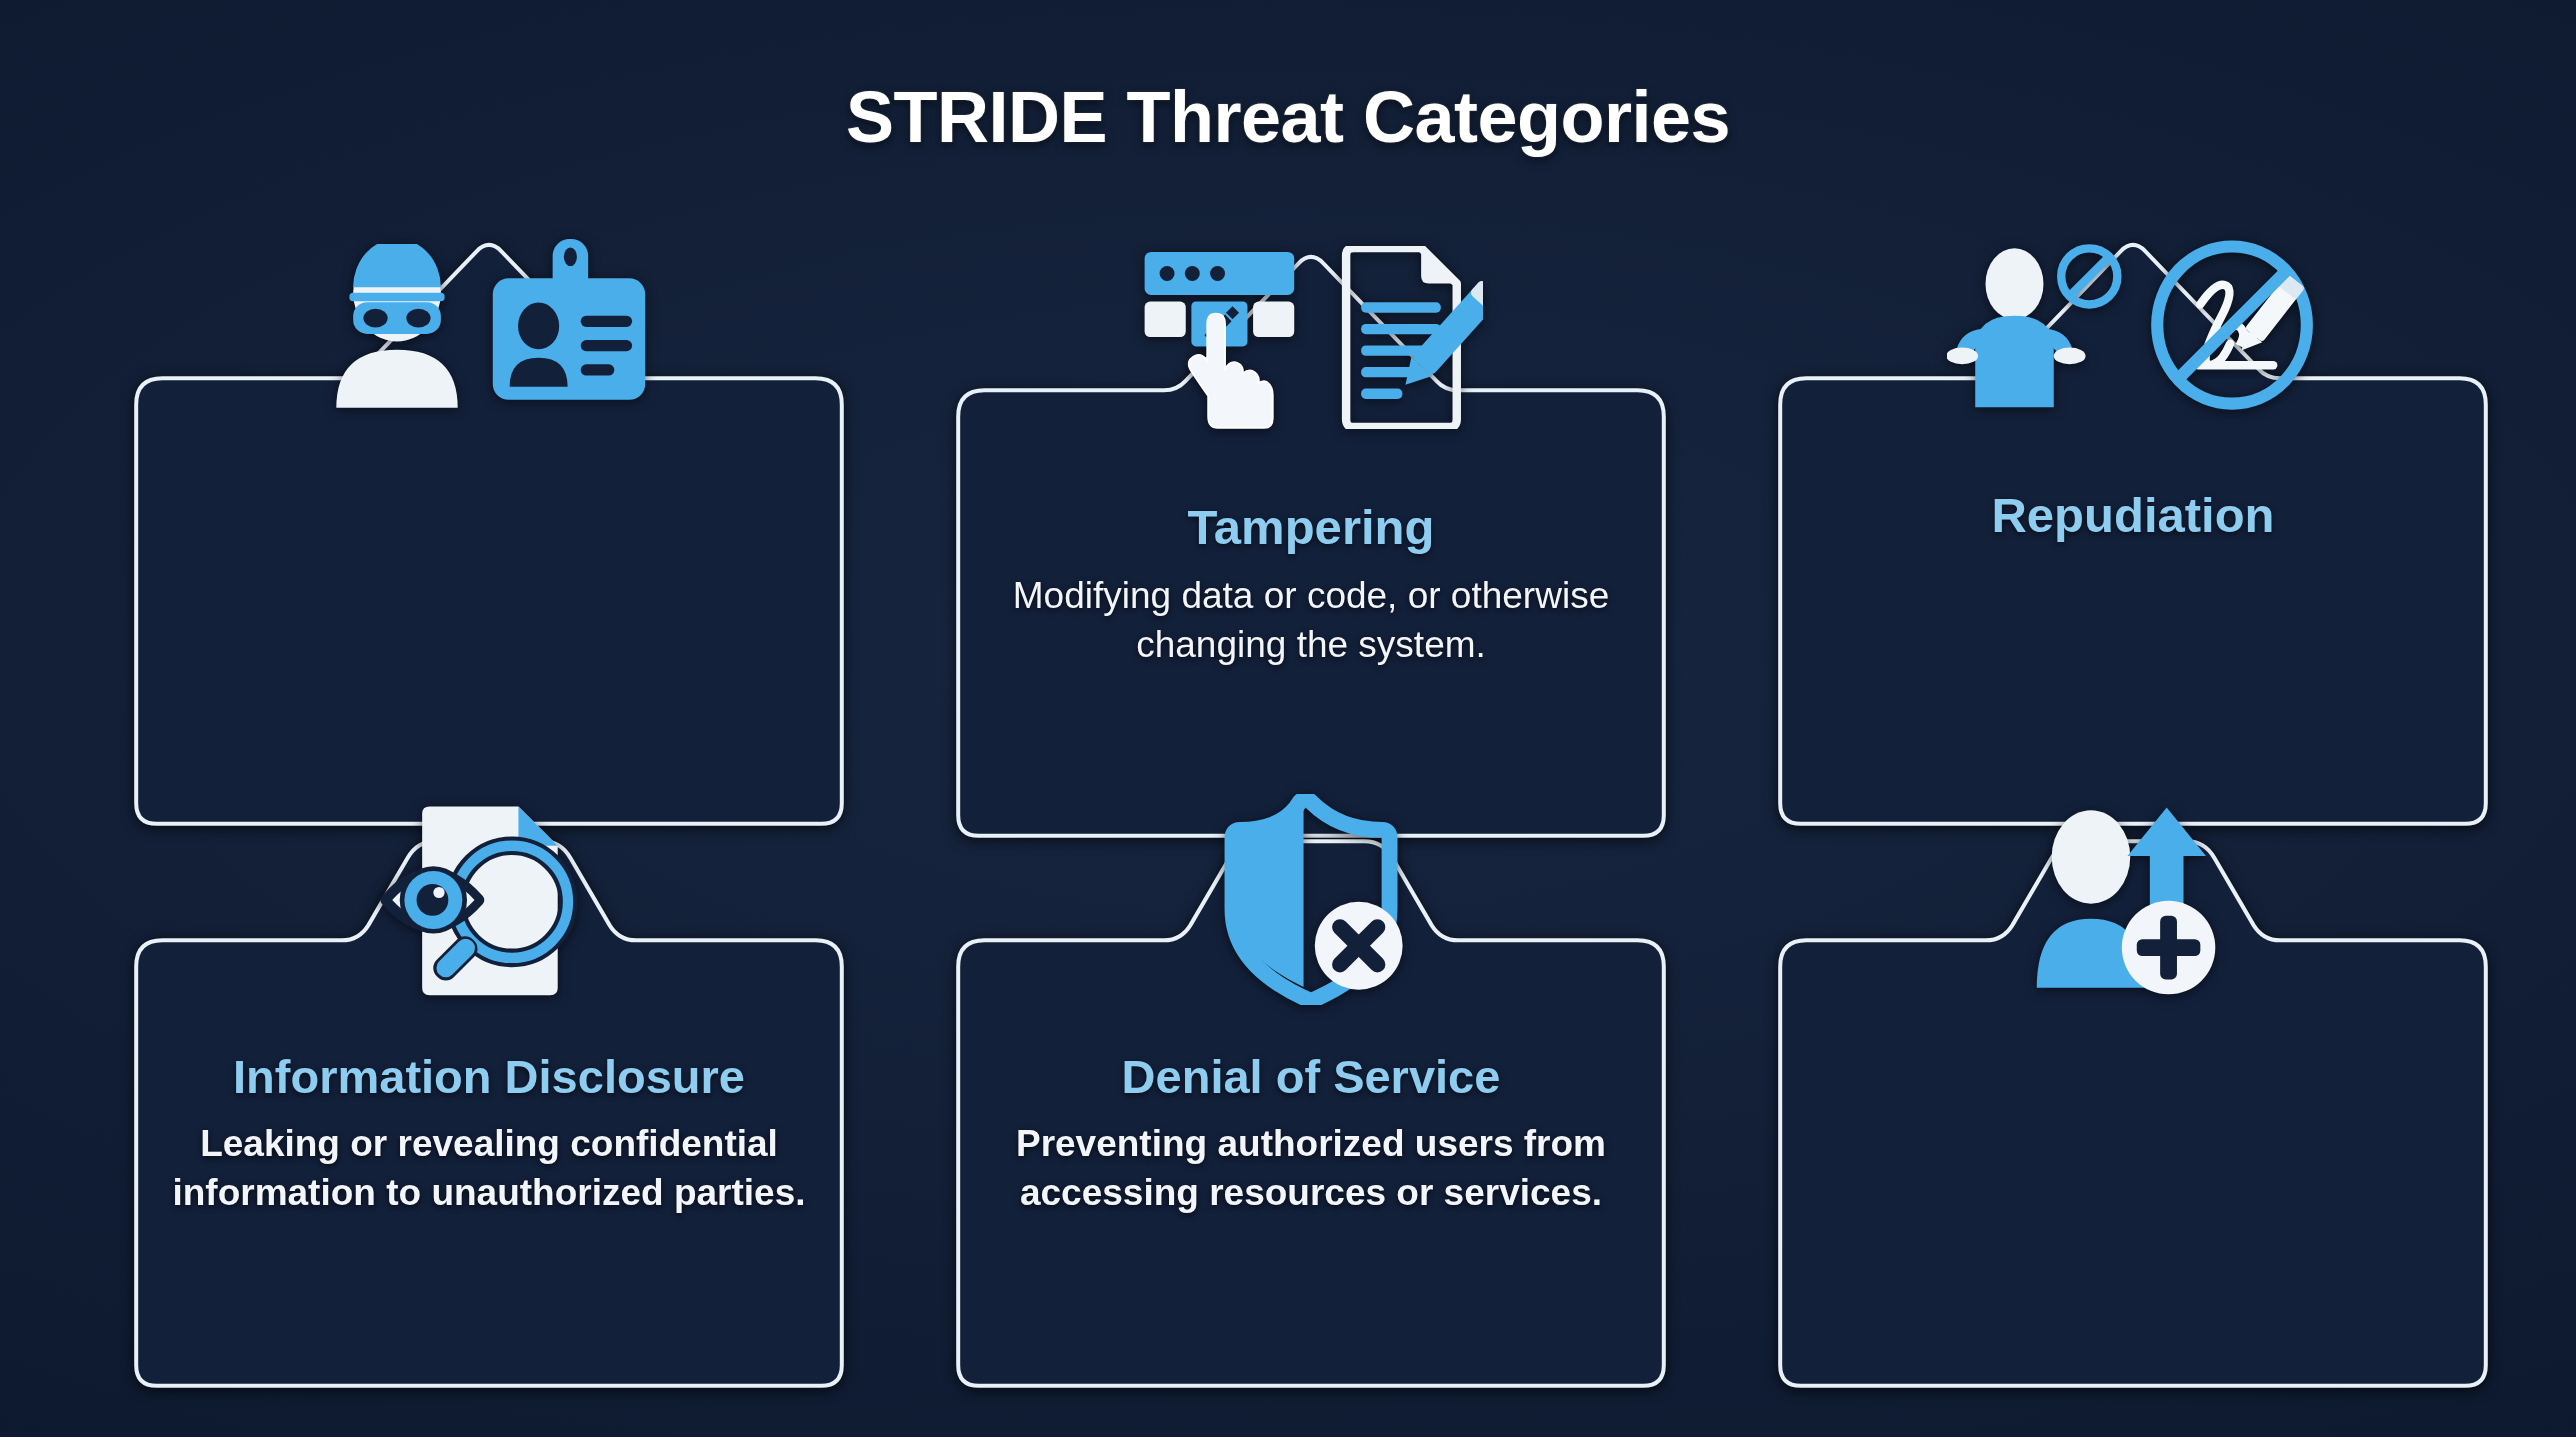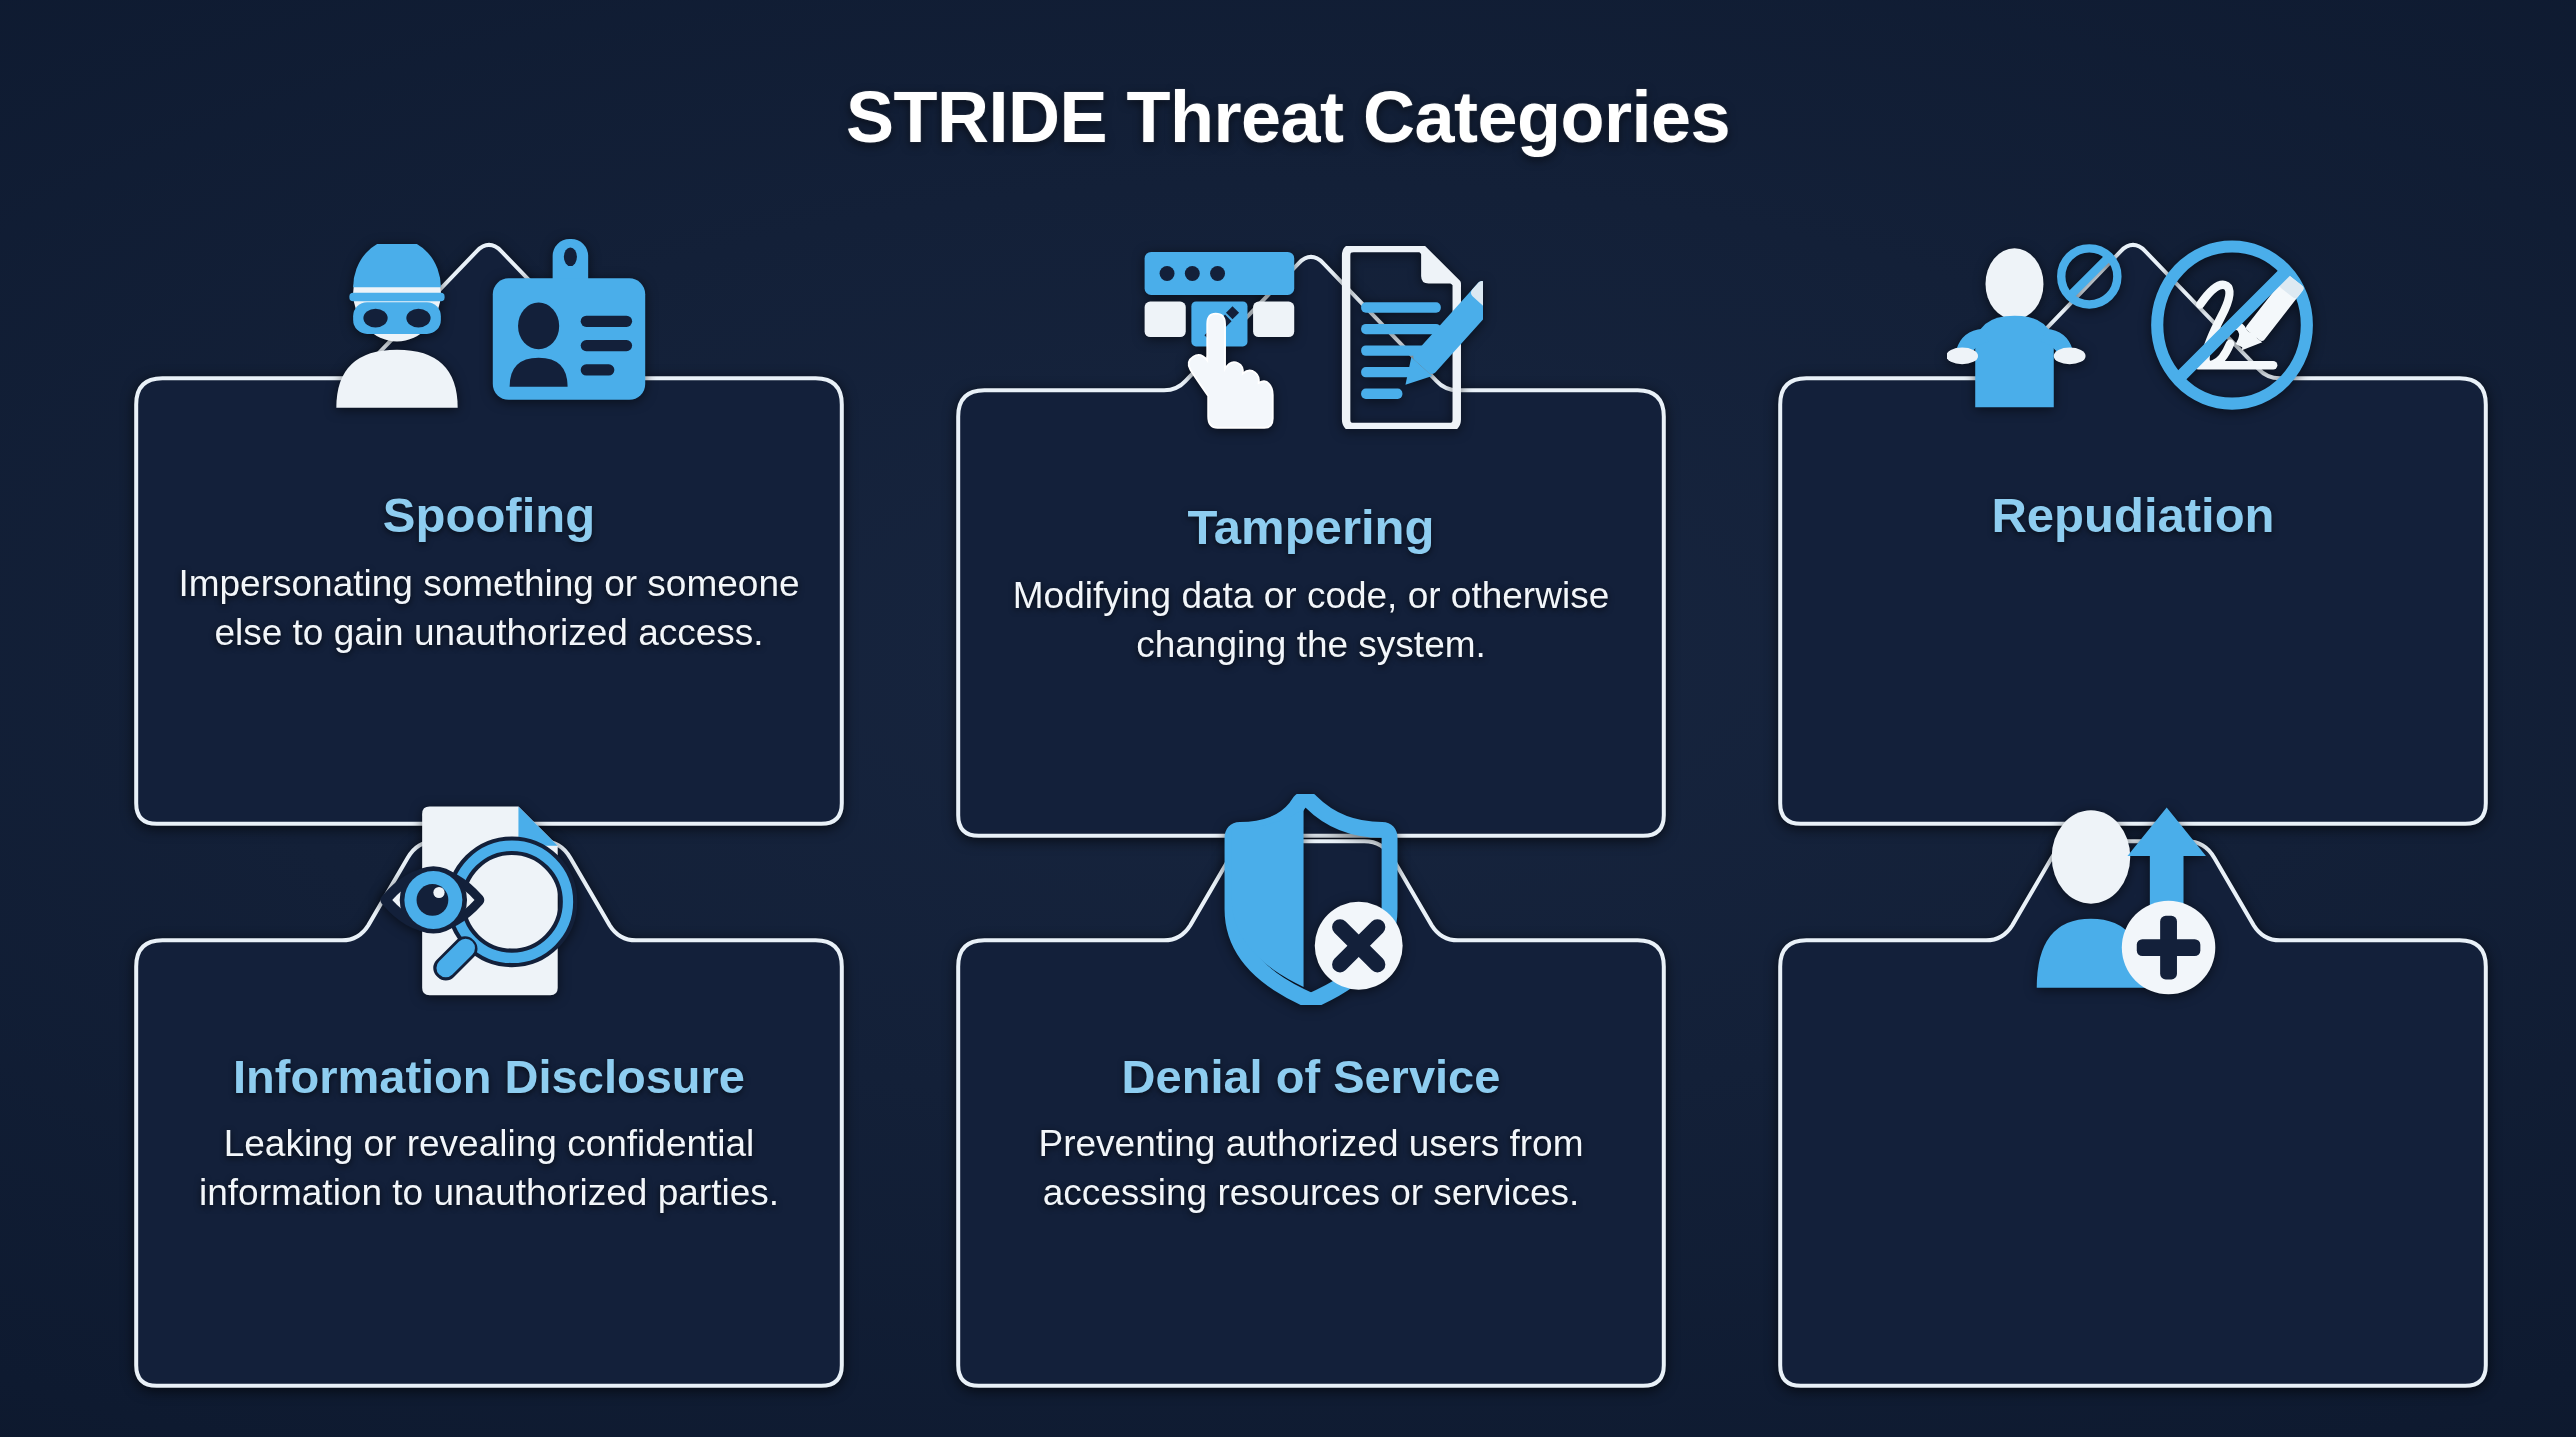--- a/index.html
+++ b/index.html
@@ -88,21 +88,21 @@
   }
   .card-desc {
     margin-top:17px;
     font-size:37px;
     font-weight:400;
     color:#f2f6fa;
     line-height:1.32;
     text-shadow:0 1.9px 6.6px rgba(0,0,0,.7);
   }
   .row2 .card-title { font-size:47px; }
-  .row2 .card-desc  { font-size:37px; }
+  .row2 .card-desc  { font-size:37px;font-weight:bold; }
 </style>
 </head>
 <body>
 
 <div id="page">
 
   <div class="title-wrap">
     <h1 class="title">STRIDE Threat Categories</h1>
   </div>
 
@@ -144,24 +144,20 @@
           <ellipse cx="89" cy="19" rx="7" ry="10" fill="#13203a"></ellipse>
           <rect x="6" y="42" width="163" height="130" rx="17" fill="#4aaeea"></rect>
           <ellipse cx="55" cy="93" rx="22" ry="25" fill="#13203a"></ellipse>
           <path d="M24 158 q0 -31 31 -31 q31 0 31 31 Z" fill="#13203a"></path>
           <rect x="100" y="82" width="55" height="12" rx="6" fill="#13203a"></rect>
           <rect x="100" y="108" width="55" height="12" rx="6" fill="#13203a"></rect>
           <rect x="100" y="134" width="36" height="12" rx="6" fill="#13203a"></rect>
         </svg>
       </div>
 
-      <div class="txt">
-        <div class="card-title">Spoofing</div>
-        <div class="card-desc">Impersonating something or someone else to gain unauthorized access.</div>
-      </div>
     </div>
 
     <div class="card c1">
       <svg class="card-svg" viewBox="0 0 810 560" preserveAspectRatio="none">
         <path class="card-outline" vector-effect="non-scaling-stroke" d="M 28 558 L 28 132 Q 28 104 56 104 L 248 104 Q 262 104 271 94
                  L 392 -32 Q 405 -45 418 -32 L 539 94 Q 548 104 562 104
                  L 754 104 Q 782 104 782 132 L 782 558 Q 782 580 760 580
                  L 50 580 Q 28 580 28 558 Z"></path>
       </svg>
 

